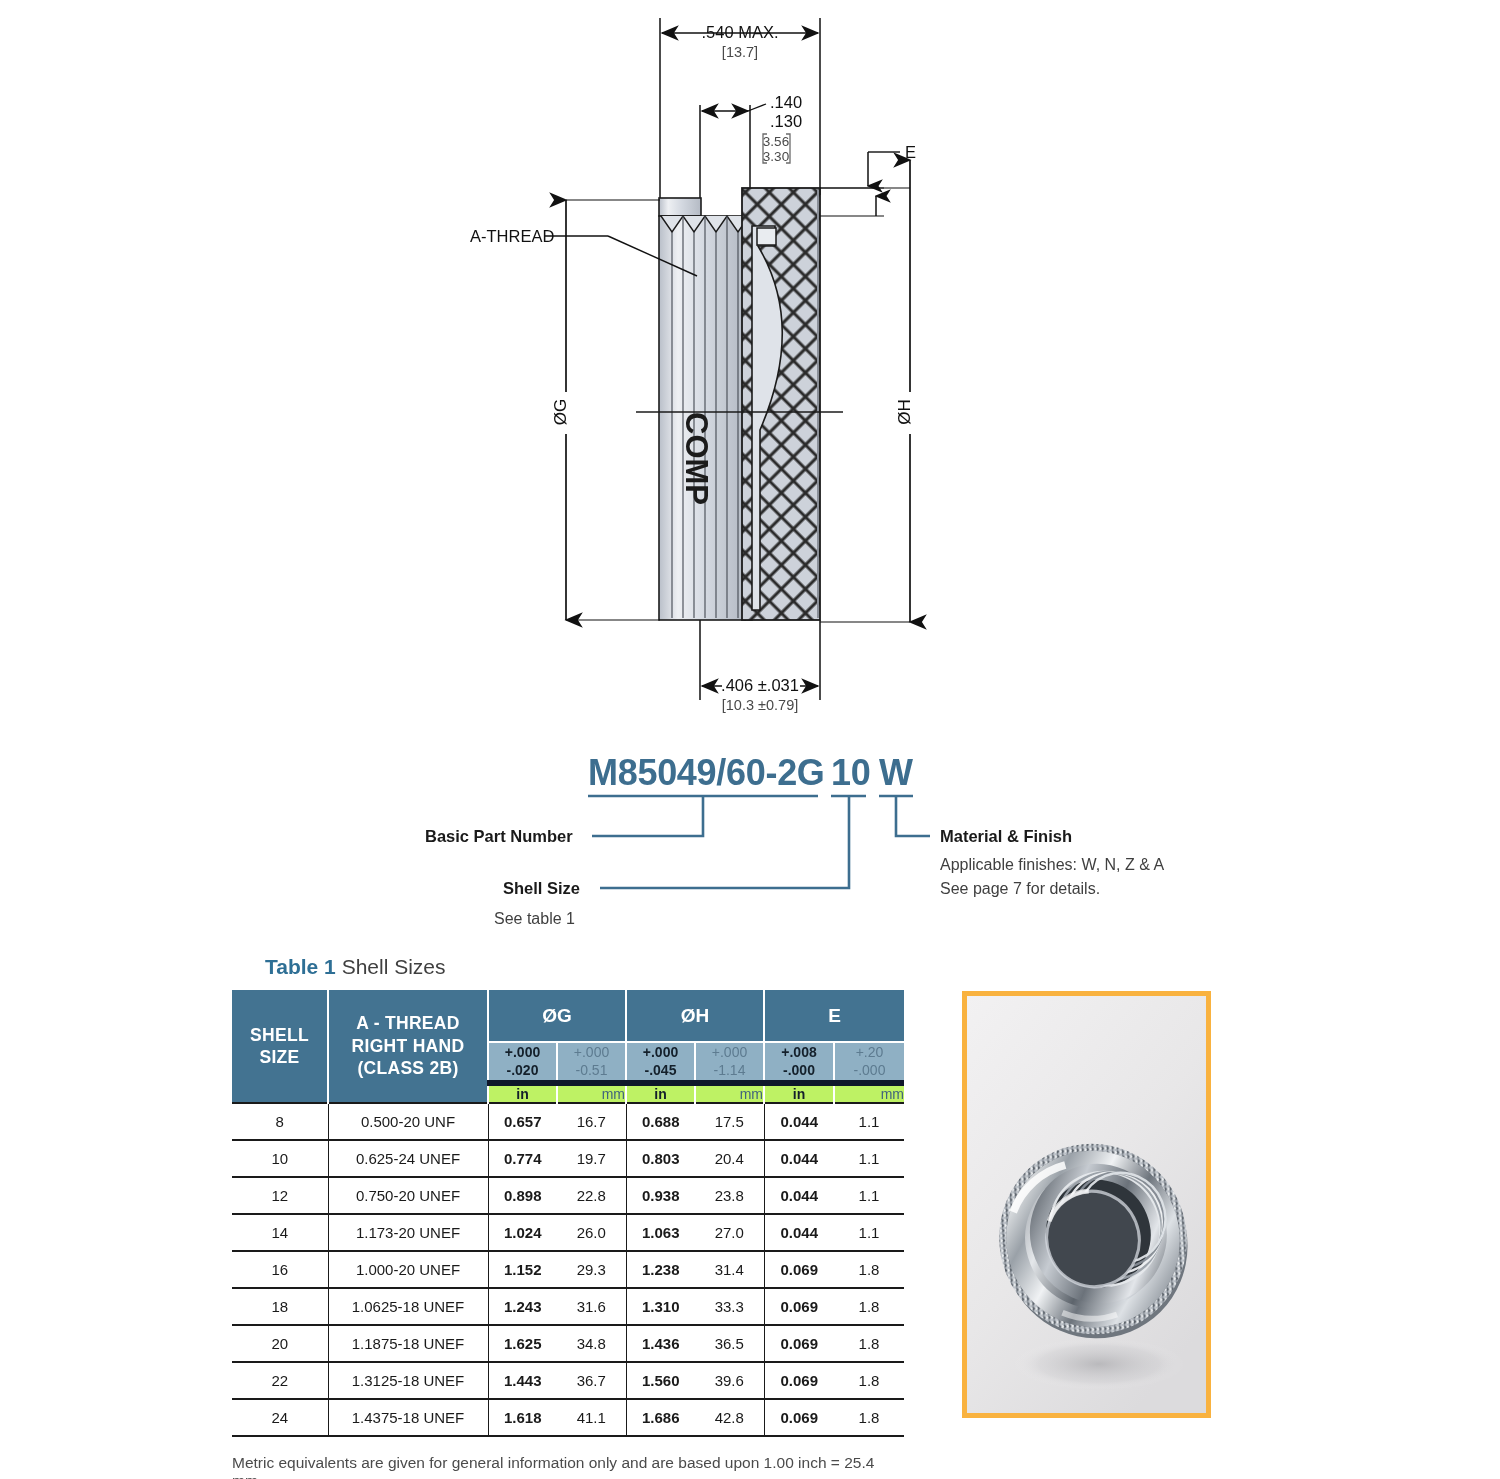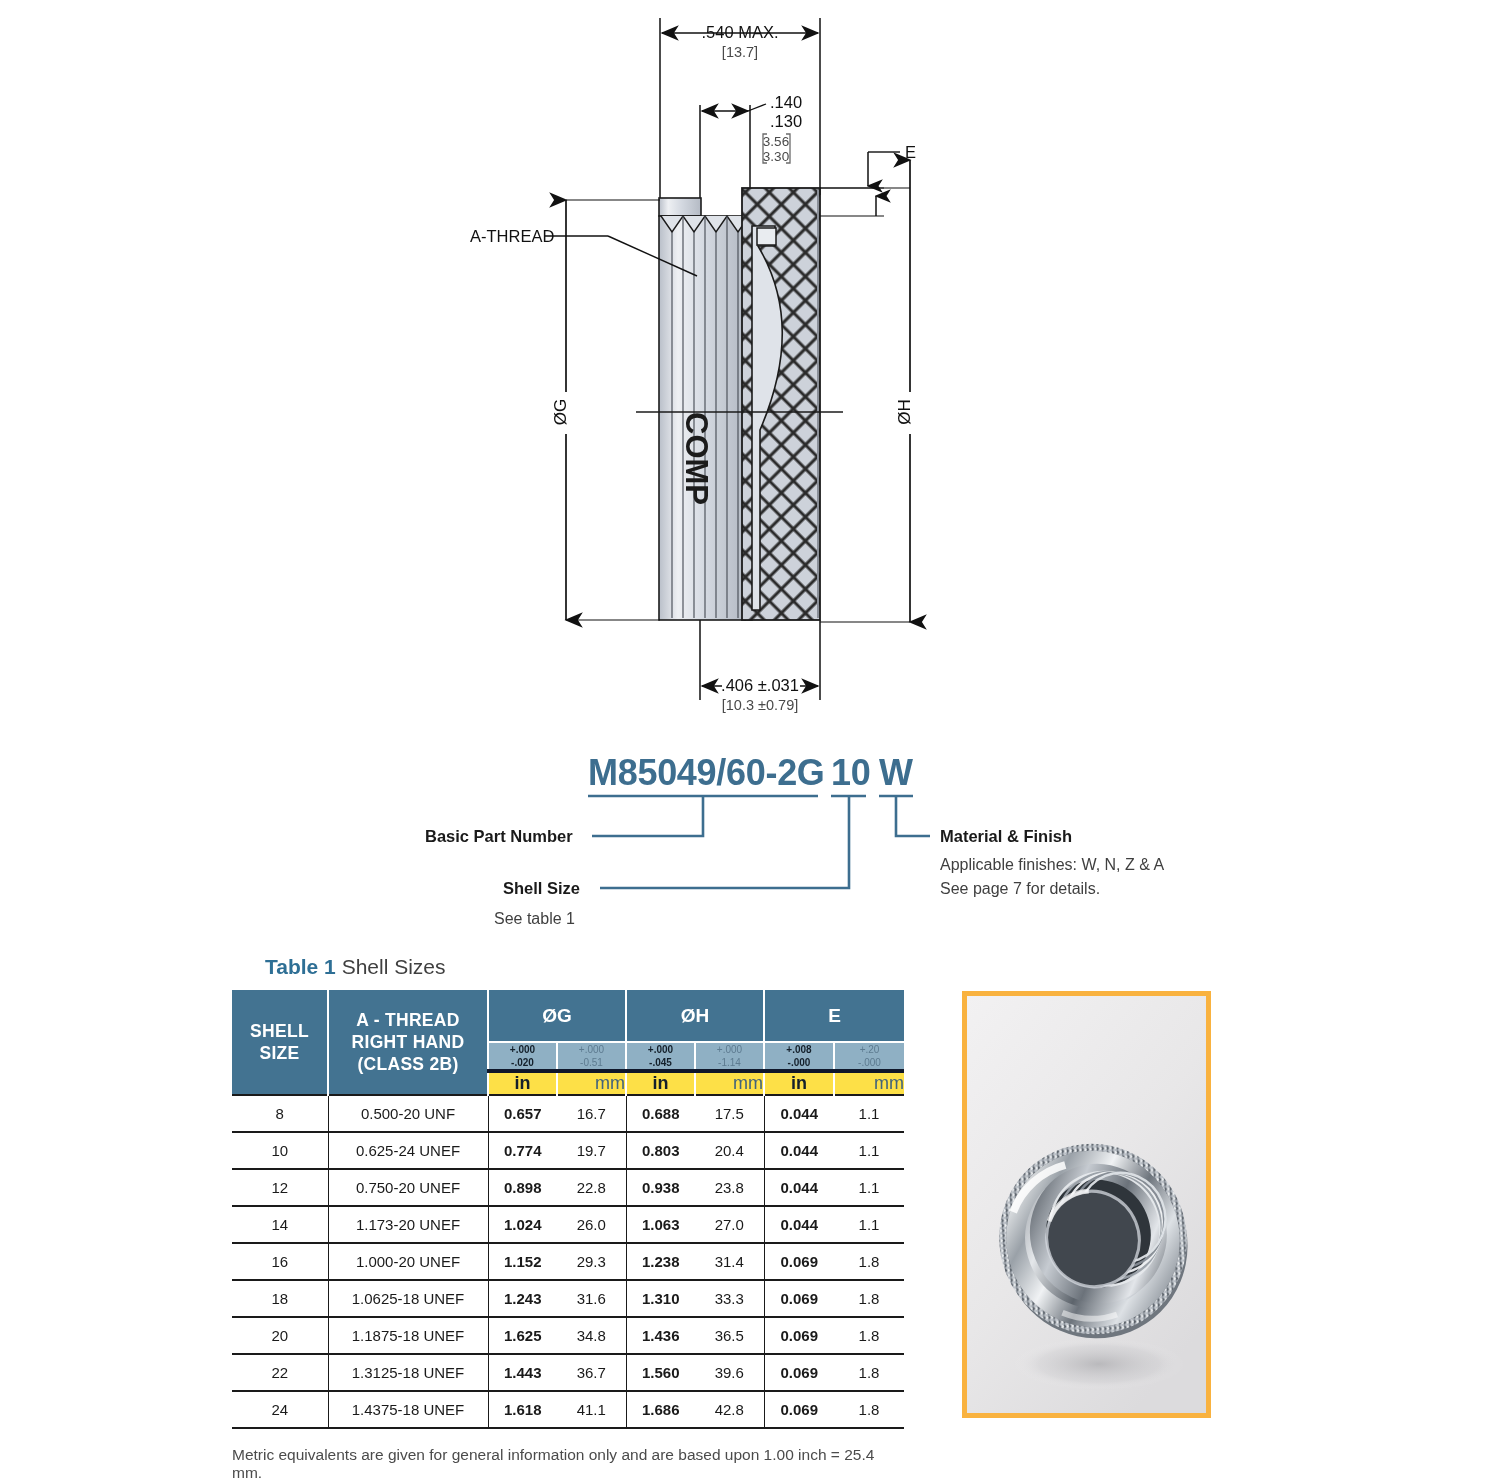--- a/index.html
+++ b/index.html
@@ -51,30 +51,30 @@
     background:#437391; color:#ffffff; text-align:center;
     font-weight:bold; border-right:2px solid #ffffff;
     vertical-align:middle;
   }
   .hd-last { border-right:none; }
   .hd-big { font-size:17.5px; line-height:1.28; letter-spacing:.3px; }
   .hd-dia { font-size:19px; }
 
   .tol {
     background:#8fb0c4; text-align:center; border-right:2px solid #ffffff;
-    border-top:2px solid #ffffff; font-size:10px; line-height:1.32;
+    border-top:2px solid #ffffff; font-size:14px; line-height:1.32;
     padding:7px 0 7px 0;
   }
   .tol-in  { color:#14202b; font-weight:bold; }
   .tol-mm  { color:#5d7b90; font-weight:normal; }
   .tol-last { border-right:none; }
 
   .unit {
-    background:#fde047; text-align:center; border-right:2px solid #ffffff;
-    border-top:4px solid #0f172a; font-size:18px; padding:5px 0 6px 0;
+    background:#bef264; text-align:center; border-right:2px solid #ffffff;
+    border-top:6px solid #0f172a; font-size:14px; padding:5px 0 6px 0;
   }
   .unit-in { color:#14202b; font-weight:bold; }
   .unit-mm { color:#41637c; font-weight:normal;text-align:right; }
   .unit-last { border-right:none; }
 
   tbody tr td {
     border-bottom:2px solid #1a1a1a;
     text-align:center; height:37px; font-size:15px; color:#1a1a1a;
   }
   tbody tr:first-child td { border-top:2px solid #1a1a1a; }

